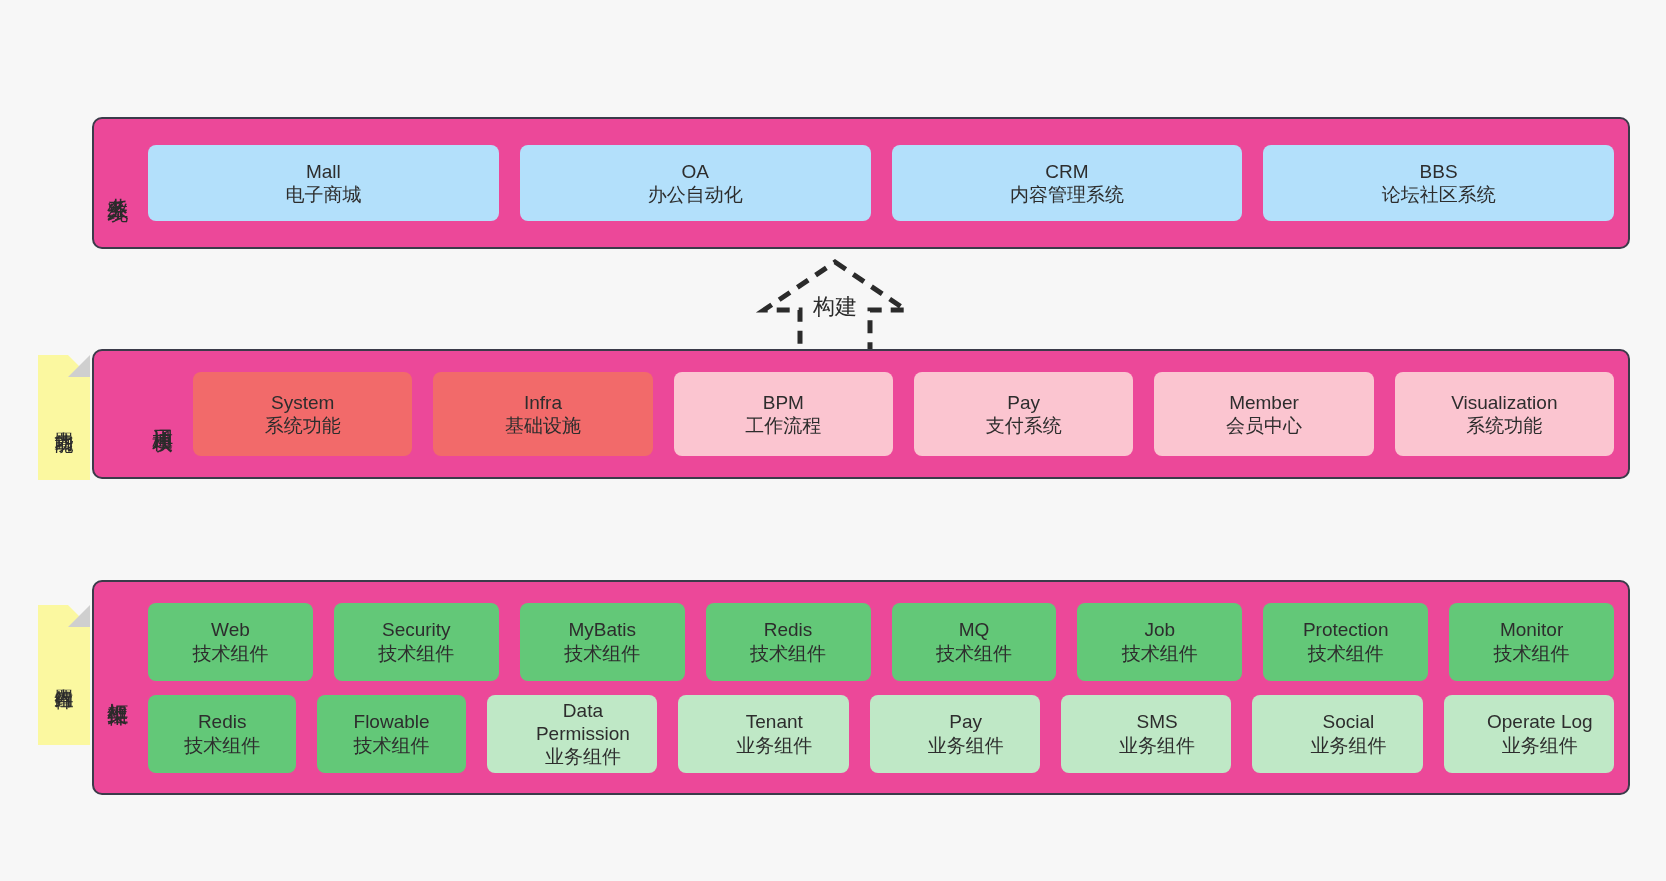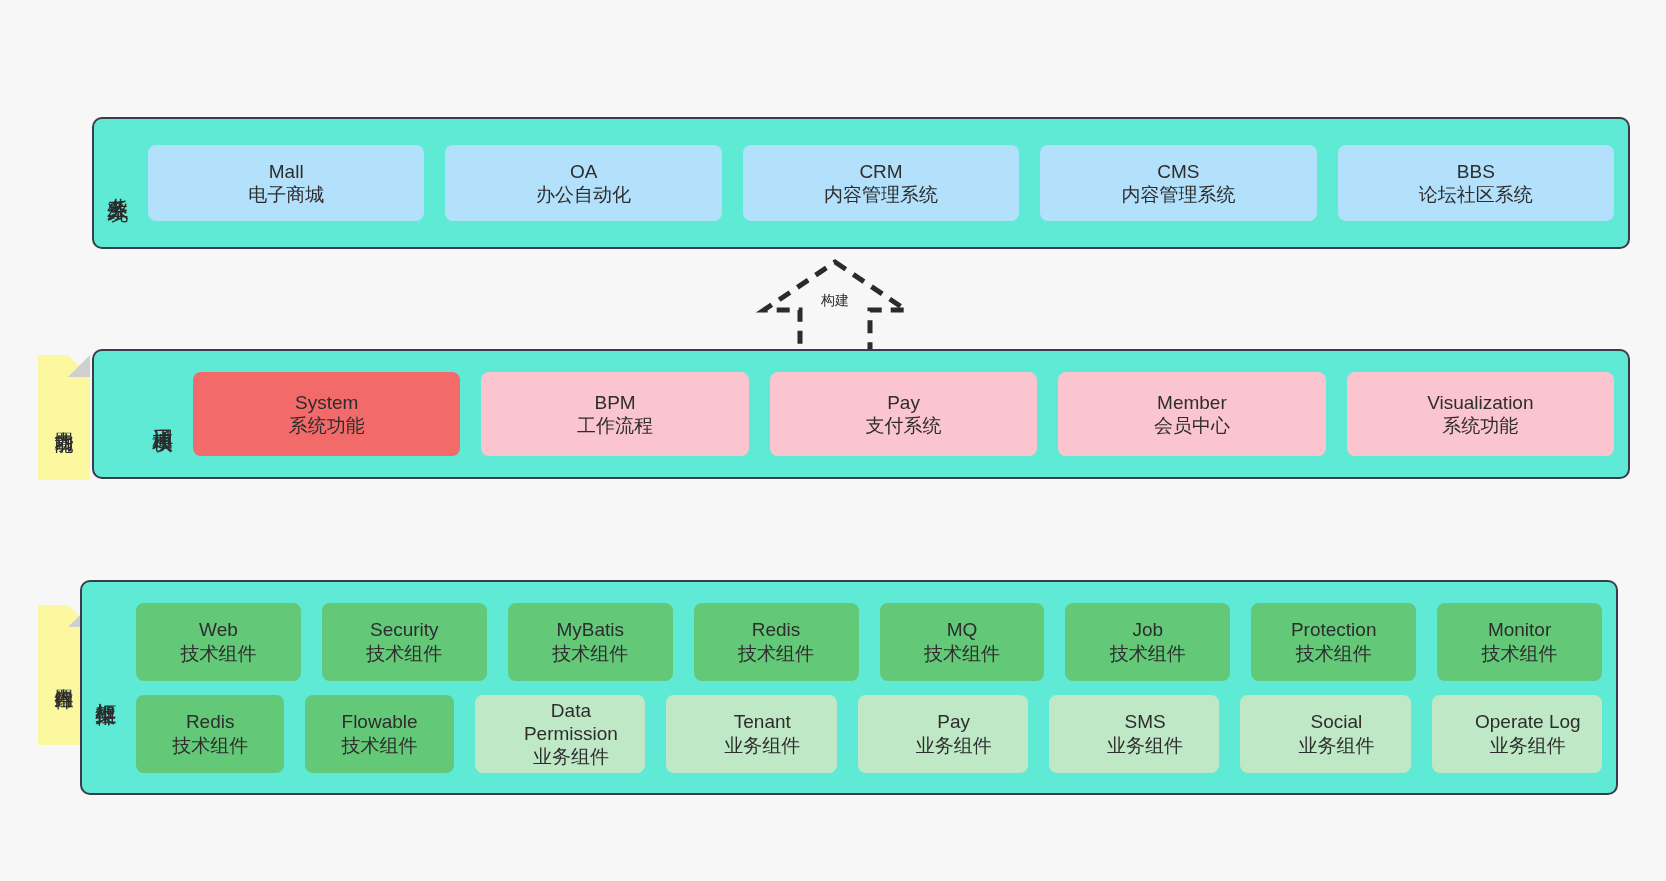--- a/index.html
+++ b/index.html
@@ -18,21 +18,21 @@
 
   .canvas {
     position: absolute;
     inset: 0;
   }
 
   
   .band {
     position: absolute;
     box-sizing: border-box;
-    background: #5eead4;
+    background: #ec4899;
     border: 2px solid #3b3b4a;
     border-radius: 10px;
     display: flex;
     align-items: stretch;
   }
 
   .band-title {
     flex: 0 0 auto;
     width: 44px;
     display: flex;
@@ -96,21 +96,21 @@
     position: absolute;
     width: 150px;
     height: 96px;
   }
   .arrow svg { display: block; width: 100%; height: 100%; overflow: visible; }
   .arrow-label {
     position: absolute;
     left: 0; right: 0;
     top: 34px;
     text-align: center;
-    font-size: 14px;
+    font-size: 22px;
     color: #2b2b2b;
     background: transparent;
     user-select: none;
   }
 
   
   .note {
     position: absolute;
     box-sizing: border-box;
     width: 52px;
@@ -157,24 +157,20 @@
           </div>
           <div class="card h-biz c-blue">
             <span class="t">OA</span>
             <span class="s">办公自动化</span>
           </div>
           <div class="card h-biz c-blue">
             <span class="t">CRM</span>
             <span class="s">内容管理系统</span>
           </div>
           <div class="card h-biz c-blue">
-            <span class="t">CMS</span>
-            <span class="s">内容管理系统</span>
-          </div>
-          <div class="card h-biz c-blue">
             <span class="t">BBS</span>
             <span class="s">论坛社区系统</span>
           </div>
         </div>
     </div>
   </div>
 
   <div class="arrow" style="left:760px; top:258px;">
     <svg viewBox="0 0 150 96" preserveAspectRatio="none" aria-hidden="true">
       <path d="M75 4 L146 52 L110 52 L110 94 L40 94 L40 52 L4 52 Z" fill="none" stroke="#2b2b2b" stroke-width="5" stroke-dasharray="13 9" stroke-linejoin="miter"></path>
@@ -188,20 +184,24 @@
   </div>
 
   <div class="band" id="band-modules" style="left:92px; top:349px; width:1538px; height:130px;padding-left:45px;">
     <div class="band-title">通用模块</div>
     <div class="band-body">
       <div class="row" id="row-modules">
           <div class="card h-mod c-red">
             <span class="t">System</span>
             <span class="s">系统功能</span>
           </div>
+          <div class="card h-mod c-red">
+            <span class="t">Infra</span>
+            <span class="s">基础设施</span>
+          </div>
           <div class="card h-mod c-pink">
             <span class="t">BPM</span>
             <span class="s">工作流程</span>
           </div>
           <div class="card h-mod c-pink">
             <span class="t">Pay</span>
             <span class="s">支付系统</span>
           </div>
           <div class="card h-mod c-pink">
             <span class="t">Member</span>
@@ -214,21 +214,21 @@
         </div>
     </div>
   </div>
 
 
   <div class="note" style="left:38px; top:605px; height:140px;">
     <span>内置组件</span>
     <span class="note-corner"></span>
   </div>
 
-  <div class="band" id="band-framework" style="left:80px; top:580px; width:1538px; height:215px;">
+  <div class="band" id="band-framework" style="left:92px; top:580px; width:1538px; height:215px;">
     <div class="band-title">框架组件</div>
     <div class="band-body">
       <div class="row" id="row-framework-1">
           <div class="card h-frame c-green">
             <span class="t">Web</span>
             <span class="s">技术组件</span>
           </div>
           <div class="card h-frame c-green">
             <span class="t">Security</span>
             <span class="s">技术组件</span>

